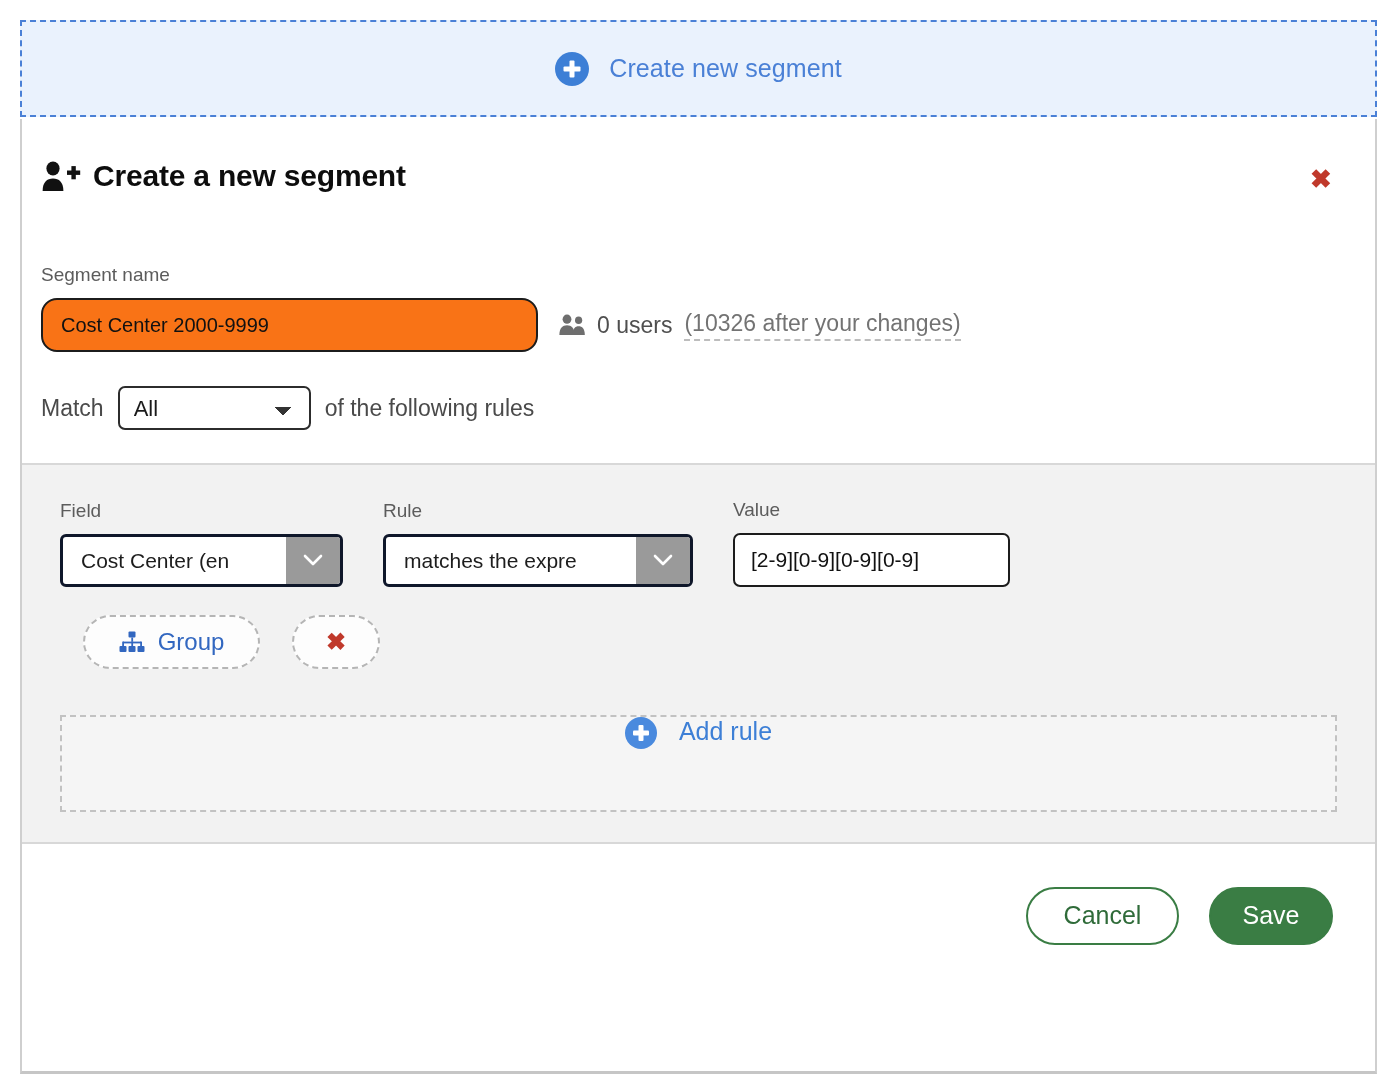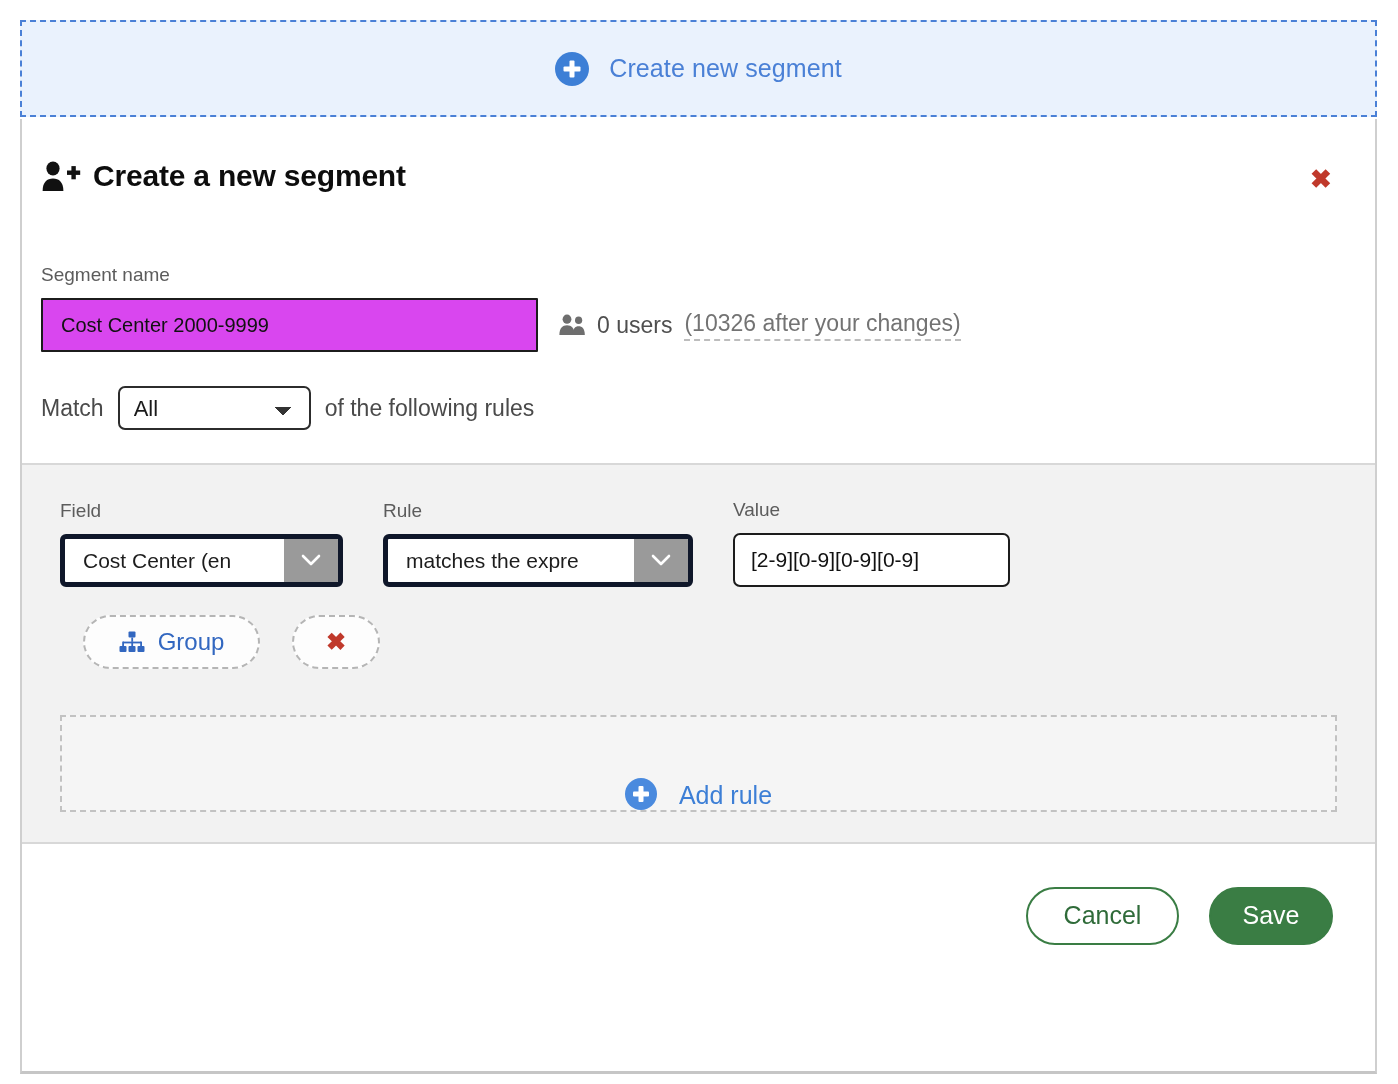--- a/index.html
+++ b/index.html
@@ -131,26 +131,26 @@
   .name-row {
     display: flex;
     align-items: center;
     margin-top: 12px;
     gap: 20px;
   }
   .name-input {
     width: 497px;
     height: 54px;
     border: 2px solid #1c1c1c;
-    border-radius: 1px;
+    border-radius: 16px;
     padding: 0 18px;
     font-size: 20px;
     font-family: "Liberation Sans", sans-serif;
     color: #111;
-    background: #d946ef;
+    background: #f97316;
     outline: none;
   }
 
   .users-info {
     display: flex;
     align-items: center;
     gap: 9px;
     font-size: 23px;
     color: #5c5c5c;
   }
@@ -213,21 +213,21 @@
     margin-bottom: 12px;
   }
 
   .fancy-select {
     display: flex;
     align-items: stretch;
     height: 53px;
     border-radius: 6px;
     overflow: hidden;
     background: #ffffff;
-    border: 5px solid #0f172a;
+    border: 3px solid #0f172a;
     cursor: pointer;
   }
   .fancy-select .sel-text {
     flex: 1 1 auto;
     display: flex;
     align-items: center;
     padding-left: 18px;
     font-size: 21px;
     color: #1d1d1d;
     white-space: nowrap;
@@ -291,21 +291,21 @@
     font-weight: bold;
     line-height: 1;
   }
 
   .add-rule-box {
     margin-top: 46px;
     height: 97px;
     border: 2px dashed #c2c2c2;
     background: #f5f5f5;
     display: flex;
-    align-items: flex-end;
+    align-items: flex-start;
     justify-content: center;
     gap: 22px;
     cursor: pointer;
   }
   .add-rule-box .plus-circle {
     width: 32px; height: 32px; background: #4a8ade;
   }
   .add-rule-box .plus-circle::before { width: 16px; height: 5px; }
   .add-rule-box .plus-circle::after  { width: 5px; height: 16px; }
   .add-rule-label {

